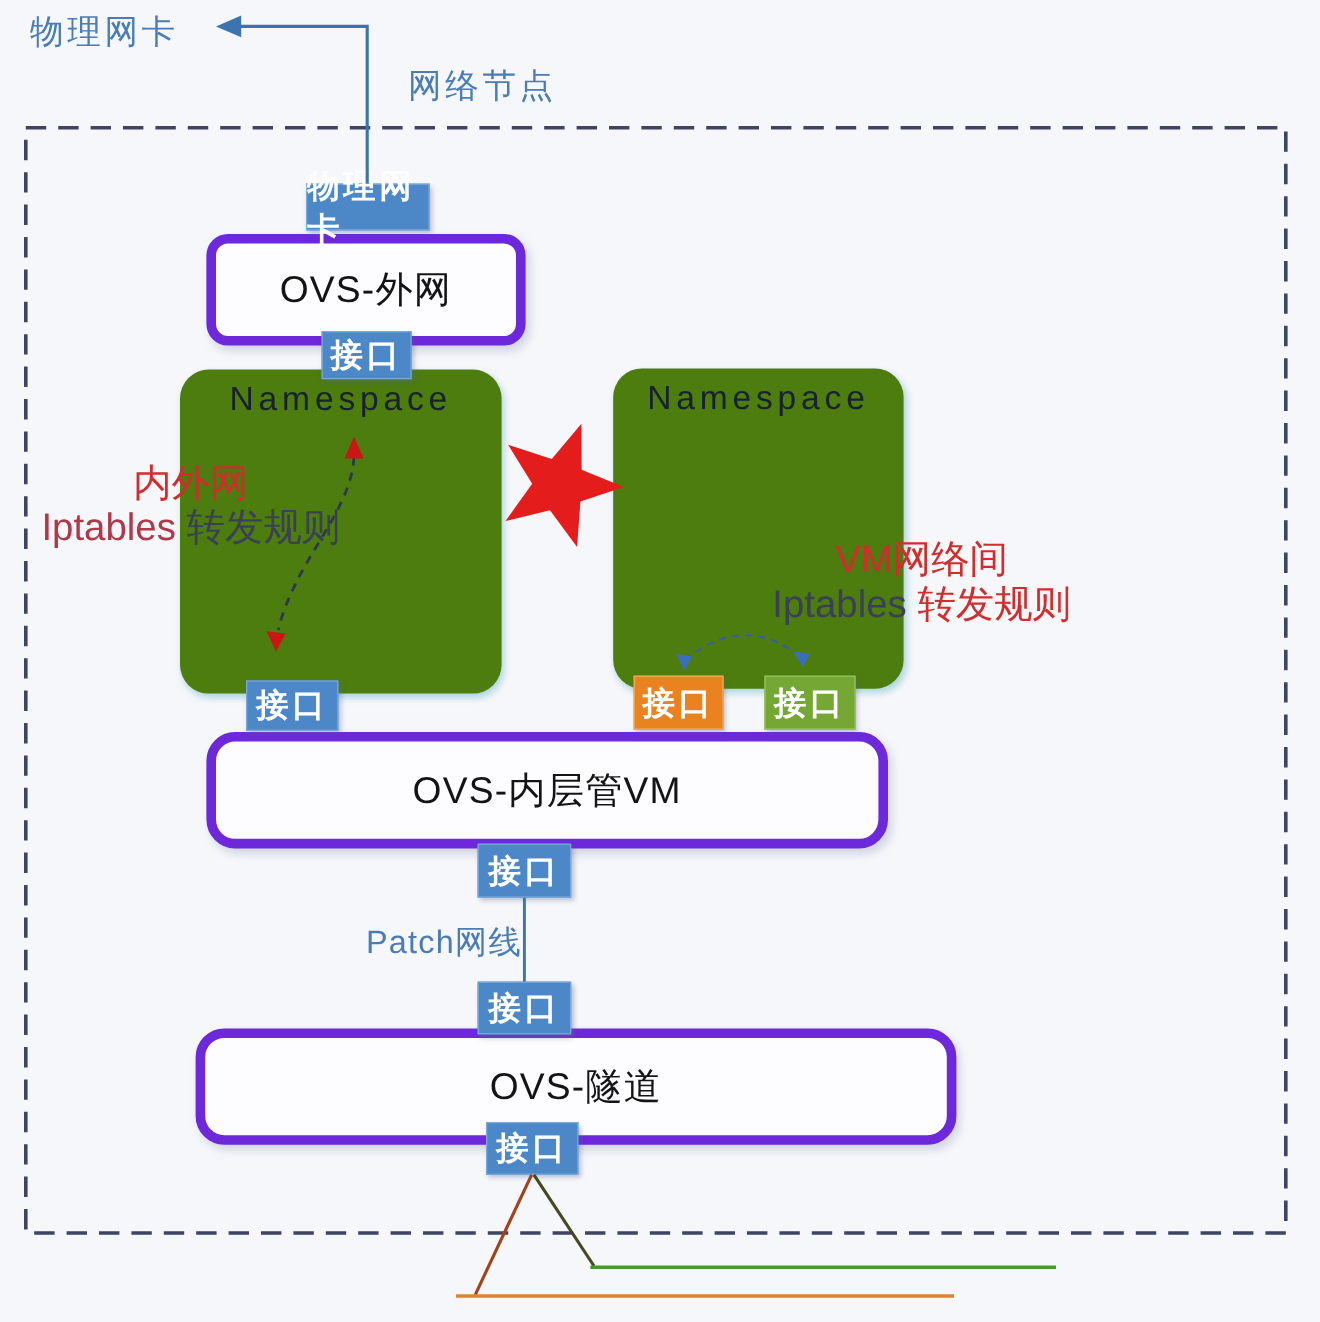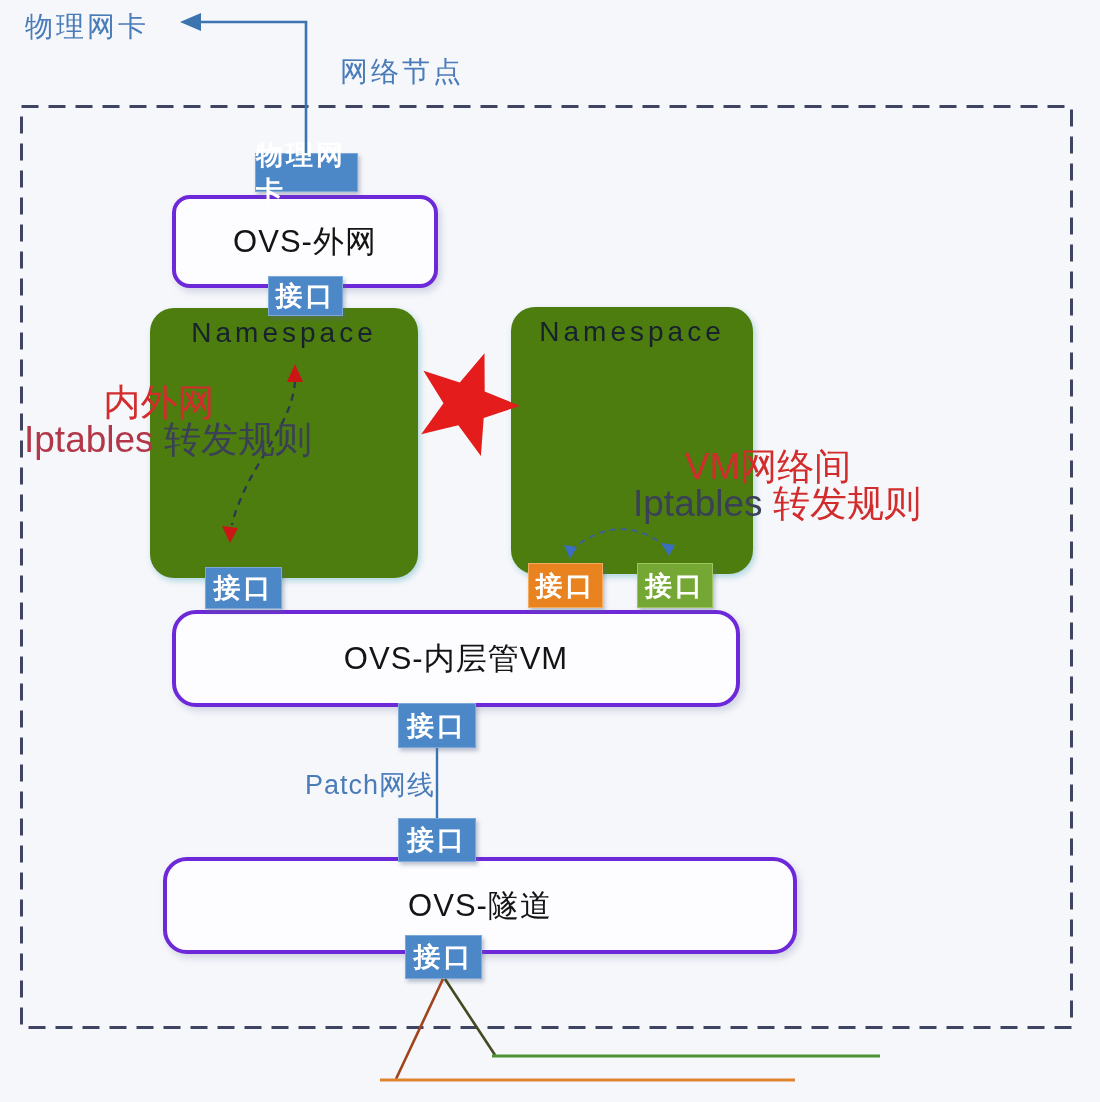--- a/index.html
+++ b/index.html
@@ -1,32 +1,32 @@
 <!DOCTYPE html>
 <html><head>
 <meta charset="utf-8">
 <style>
   html,body{margin:0;padding:0;background:#eceef4;}
   *{box-sizing:border-box;font-family:"Liberation Sans","DejaVu Sans",sans-serif;}
   .canvas{position:relative;width:1100px;height:1102px;background:#f6f7fb;overflow:hidden;}
   .txt{position:absolute;white-space:nowrap;}
   .blue-label{color:#4a7cb8;font-size:28px;letter-spacing:3px;}
-  .white-box{position:absolute;background:#fdfdff;border:4px solid #6d28d9;border-radius:24px;
+  .white-box{position:absolute;background:#fdfdff;border:8px solid #6d28d9;border-radius:24px;
              box-shadow:3px 4px 7px rgba(140,150,180,.35);display:flex;align-items:center;justify-content:center;}
   .white-box .box-label{font-size:31px;color:#141414;letter-spacing:1px;}
   .cyan-box{position:absolute;background:#4d7c0f;border-radius:24px;
             box-shadow:2px 3px 6px rgba(0,140,155,.30);}
   .ns-title{position:absolute;top:9px;left:0;right:0;text-align:center;color:#17222e;
             font-size:28px;letter-spacing:4px;font-weight:500;}
   .badge{position:absolute;display:flex;align-items:center;justify-content:center;
          color:#ffffff;font-weight:bold;background:#4c87c8;border:1px solid #7ca8da;
          box-shadow:2px 3px 4px rgba(90,105,140,.40);font-size:27px;letter-spacing:3px;}
   .badge.orange{background:#e8831f;border-color:#f2aa5c;}
   .badge.green{background:#74a733;border-color:#9dc45f;}
-  .annot{position:absolute;text-align:center;font-size:37px;line-height:37px;font-weight:500;white-space:nowrap;}
+  .annot{position:absolute;text-align:center;font-size:32px;line-height:37px;font-weight:500;white-space:nowrap;}
   .annot .red{color:#d22c2c;}
   .annot .crimson{color:#b23748;}
   .annot .dark{color:#3a4156;}
   svg.overlay{position:absolute;left:0;top:0;pointer-events:none;}
 </style>
 </head>
 <body>
 
 <div class="canvas">
 

